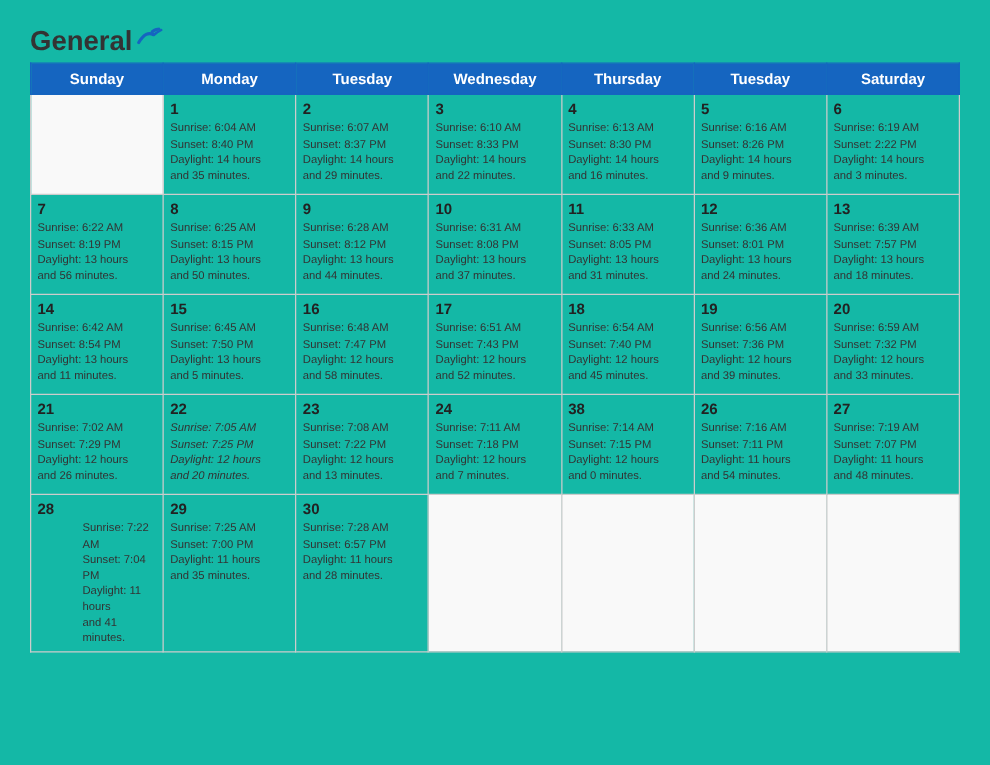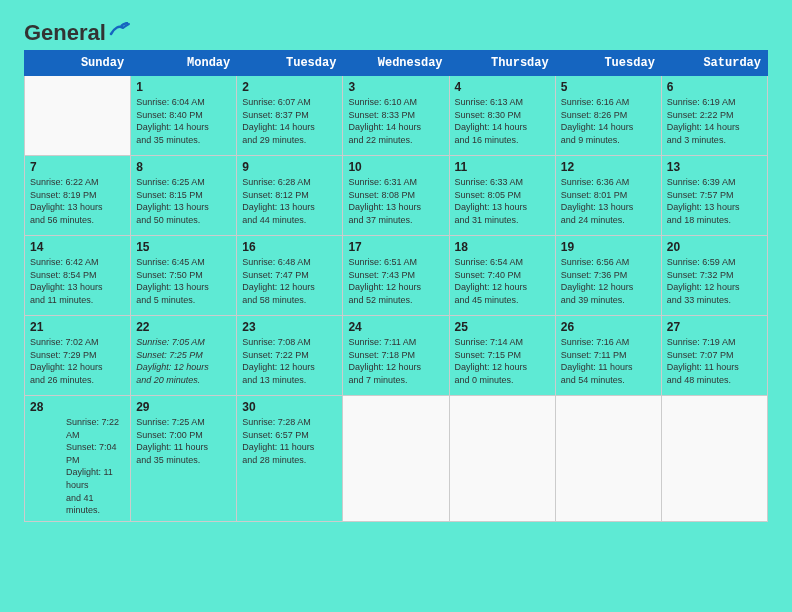--- a/index.html
+++ b/index.html
@@ -7,21 +7,21 @@
       font-family: Arial, sans-serif;
       background: #fff;
       width: 792px;
       height: 612px;
       overflow: hidden;
     }
     .page {
       width: 792px;
       height: 612px;
       padding: 20px 24px 16px 24px;
-      background: #5eead4;
+      background: #14b8a6;
     }
     .header {
       display: flex;
       align-items: flex-start;
       justify-content: space-between;
       margin-bottom: 8px;
     }
     .logo {
       display: flex;
       flex-direction: column;
@@ -41,26 +41,25 @@
       color: #444;
     }
     .calendar {
       width: 100%;
       border-collapse: collapse;
       table-layout: fixed;
     }
     .calendar th {
       background: #1565c0;
       color: #fff;
-      text-align: right;
+      text-align: center;
       padding: 5px 6px;
       font-size: 12px;
       font-weight: bold;
       border: 1px solid #1565c0;
-      font-family: Liberation Mono, monospace;
     }
     .calendar td {
       border: 1px solid #ccc;
       vertical-align: top;
       padding: 4px 5px;
       font-size: 9.5px;
       color: #333;
       height: 80px;
       width: 108px;
     }
@@ -287,21 +286,21 @@
 and 13 minutes.</div>
           </td>
           <td>
             <div class="day-num">24</div>
             <div class="day-info" style="white-space: pre-line;">Sunrise: 7:11 AM
 Sunset: 7:18 PM
 Daylight: 12 hours
 and 7 minutes.</div>
           </td>
           <td>
-            <div class="day-num">25</div>
+            <div class="day-num">38</div>
             <div class="day-info" style="white-space: pre-line;">Sunrise: 7:14 AM
 Sunset: 7:15 PM
 Daylight: 12 hours
 and 0 minutes.</div>
           </td>
           <td>
             <div class="day-num">26</div>
             <div class="day-info" style="white-space: pre-line;">Sunrise: 7:16 AM
 Sunset: 7:11 PM
 Daylight: 11 hours

